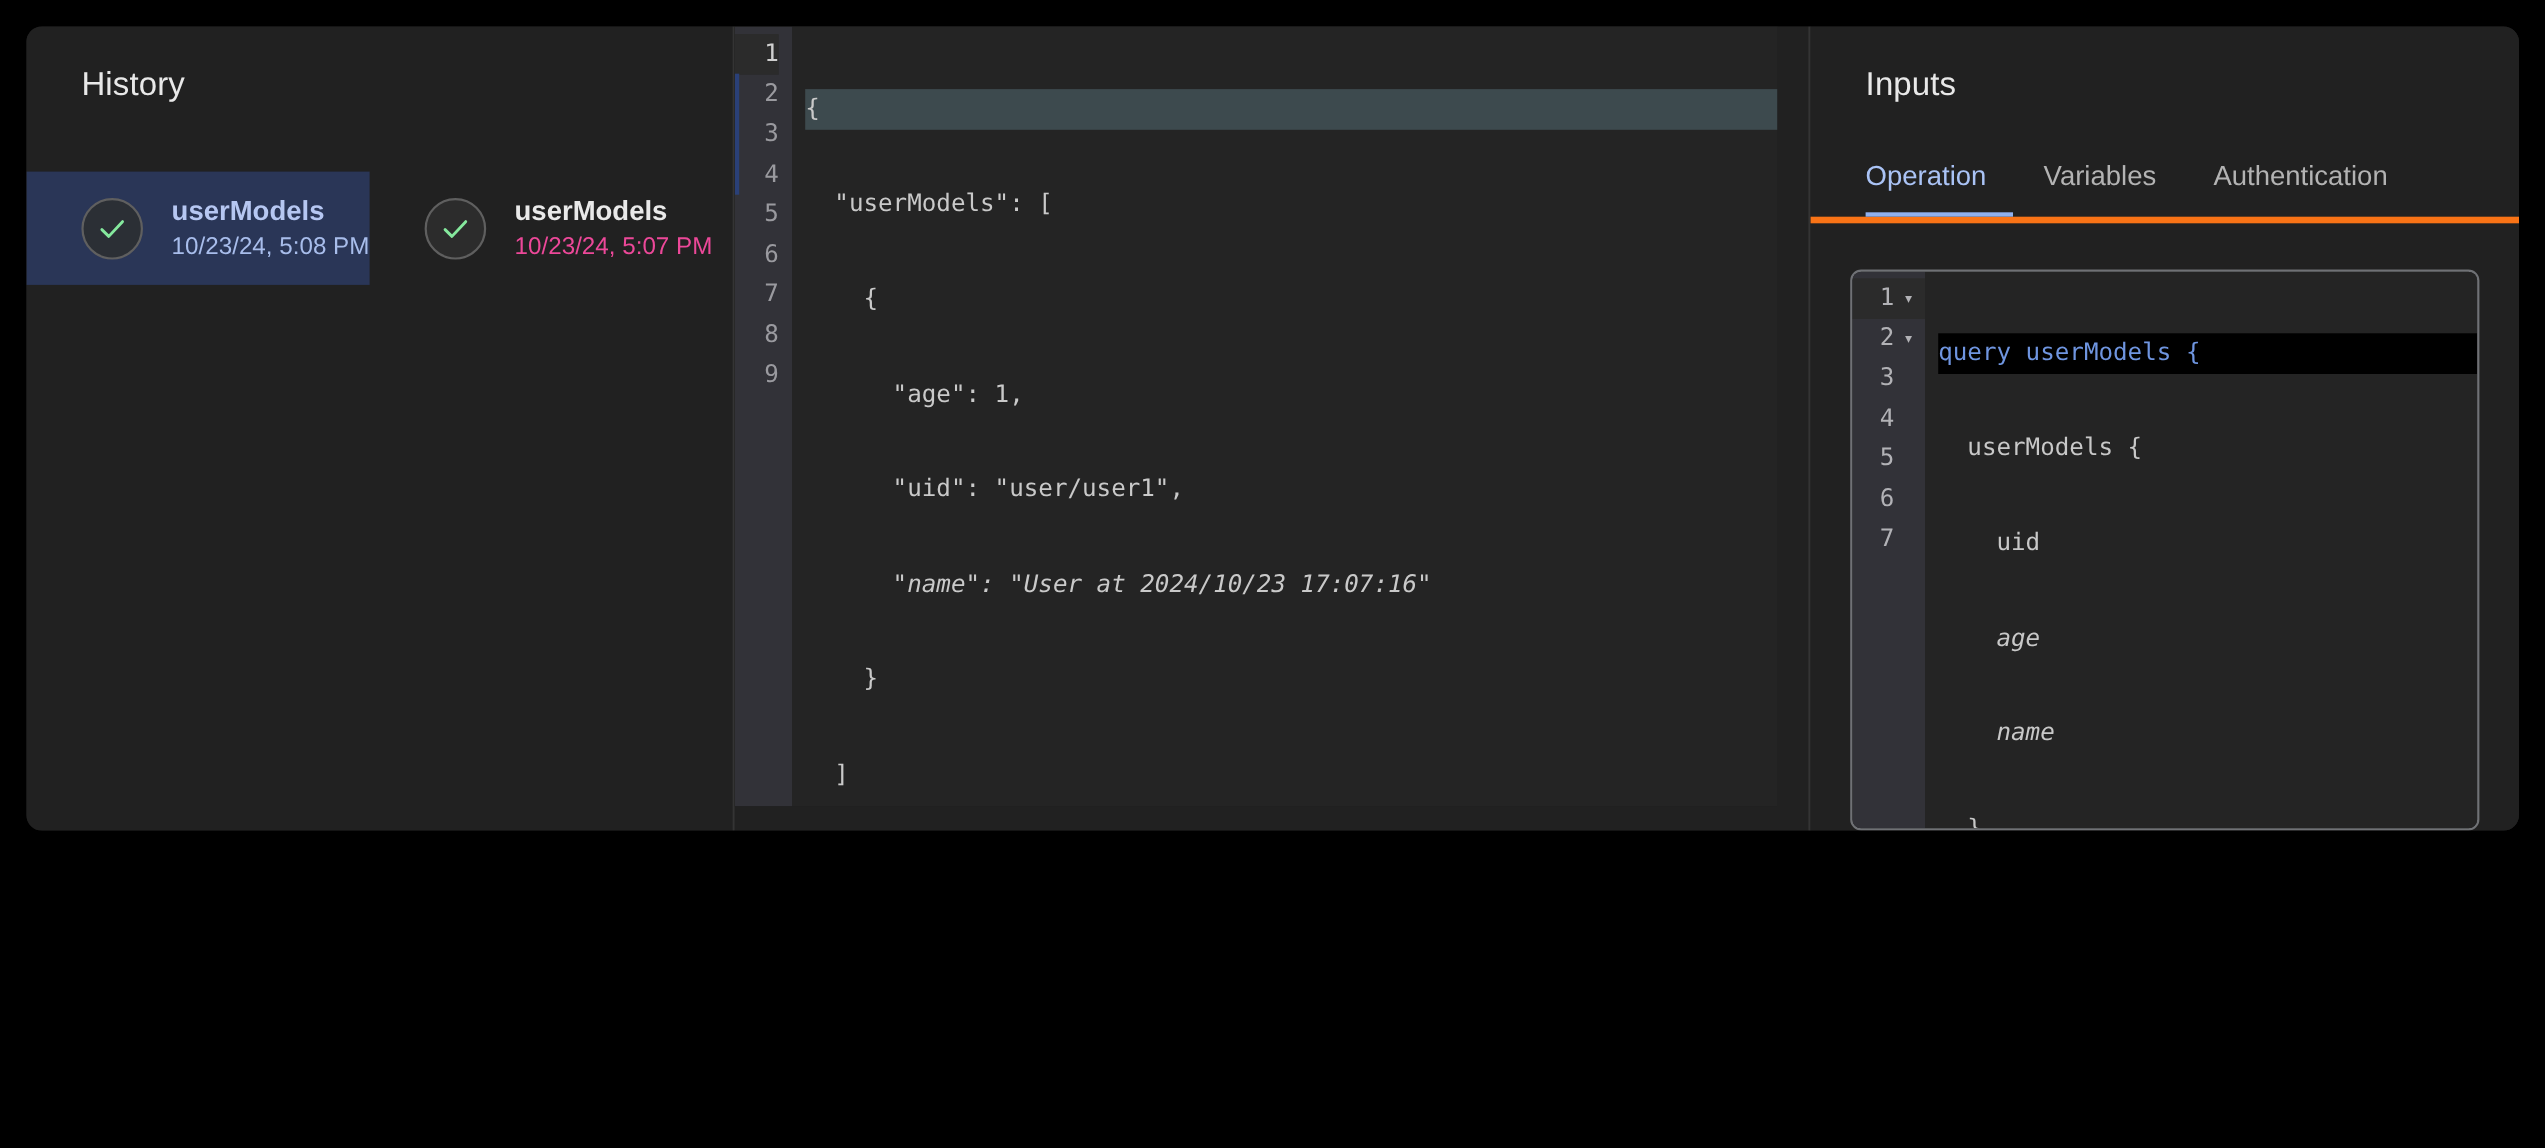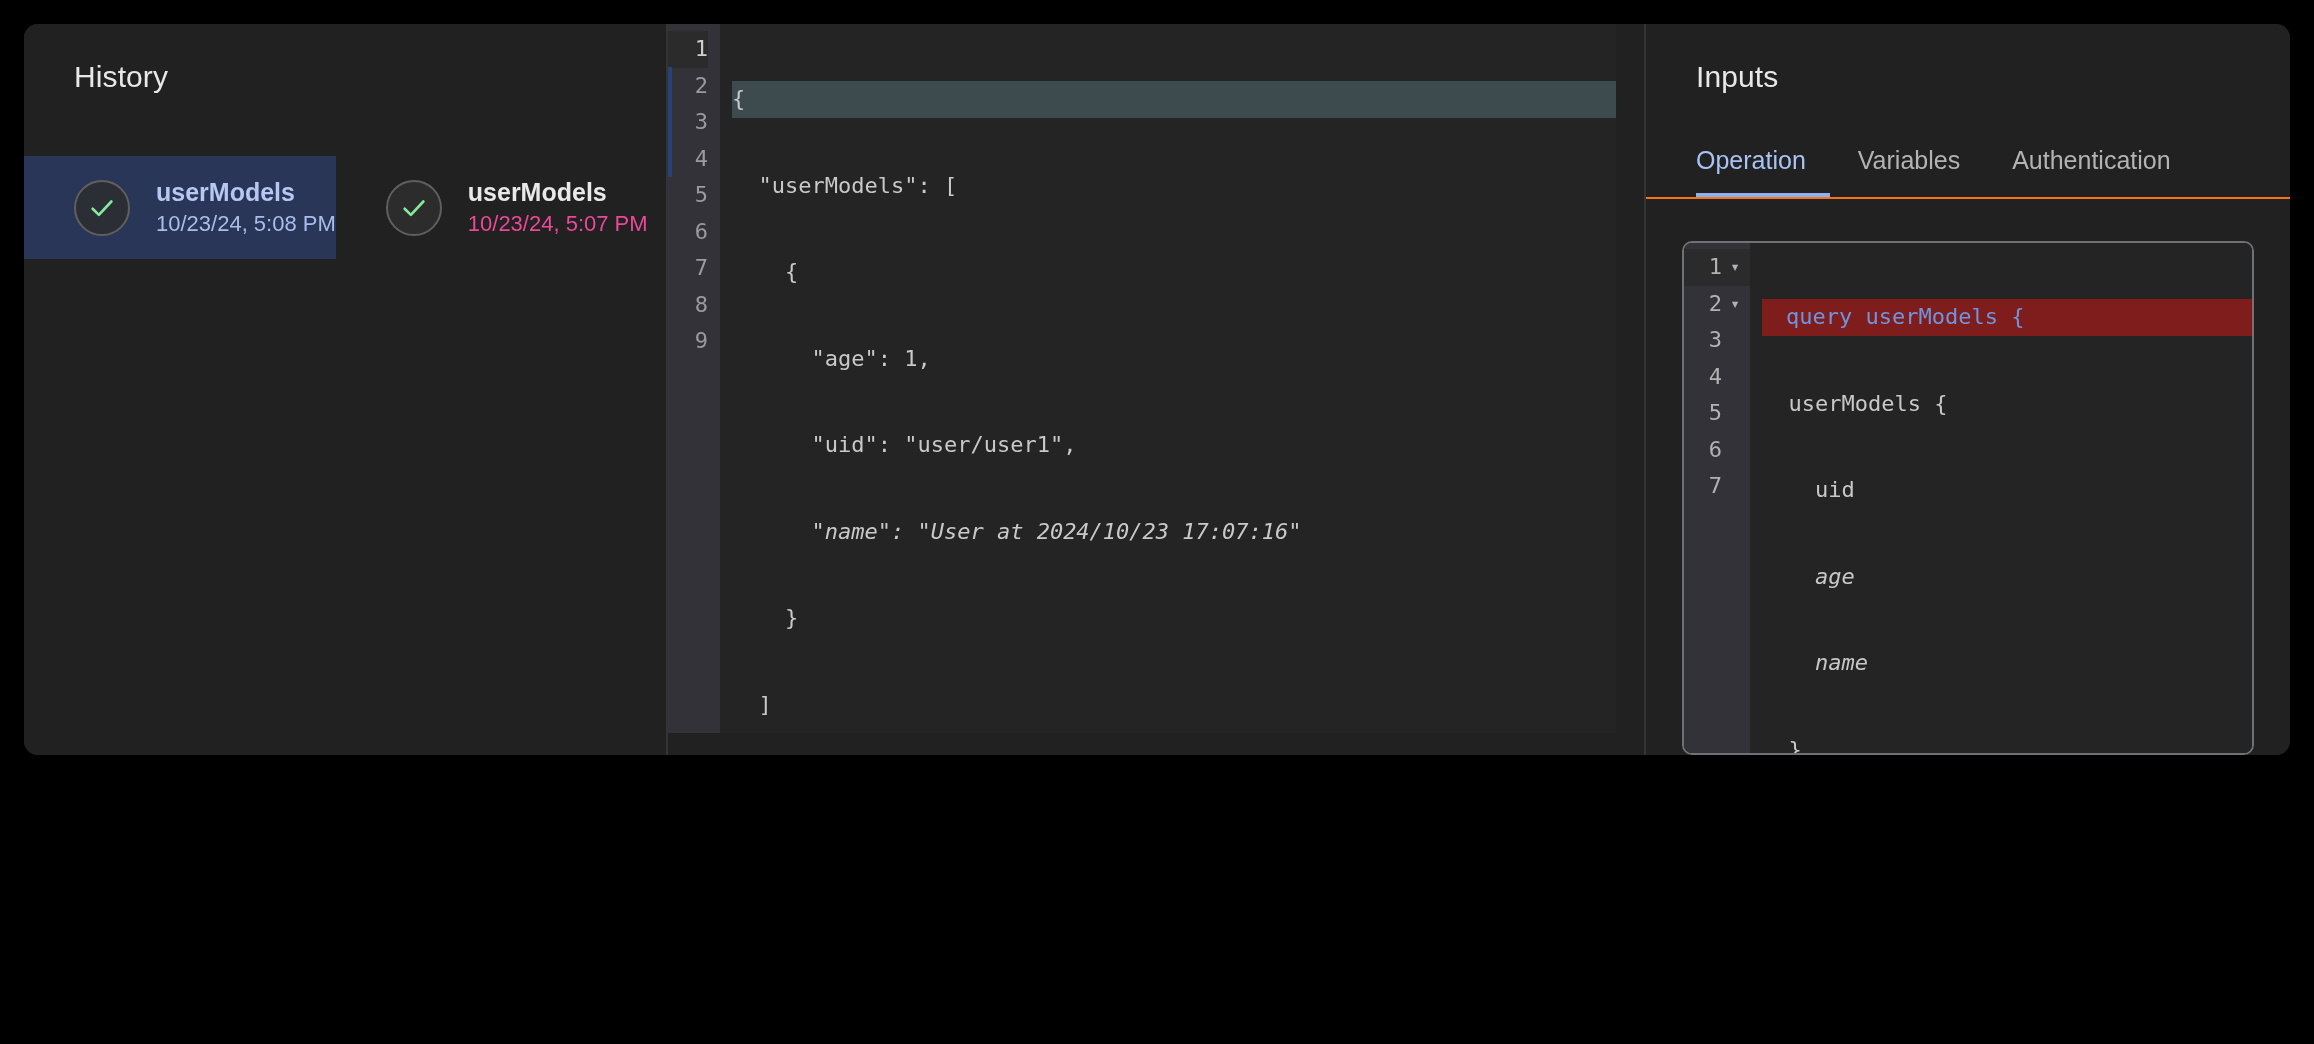--- a/index.html
+++ b/index.html
@@ -155,21 +155,21 @@
     display: flex;
     flex-direction: column;
     justify-content: flex-end;
   }
   .tabs {
     display: flex;
     align-items: flex-end;
     gap: 0;
     padding: 0 0 0 50px;
     margin-top: 52px;
-    border-bottom: 2px solid #f97316;
+    border-bottom: 6px solid #f97316;
   }
   .tab {
     color: #b3b3b3;
     font-size: 25px;
     padding: 0 24px 18px 0;
     margin-right: 28px;
     background: none;
     border: none;
     border-bottom: 4px solid transparent;
     font-family: "Liberation Sans", sans-serif;
@@ -219,21 +219,21 @@
     flex: 1 1 auto;
     font-family: "DejaVu Sans Mono", monospace;
     font-size: 22px;
     color: #c8c8c8;
     padding: 6px 0 0 12px;
     white-space: pre;
     background: #242424;
     overflow: hidden;
   }
   .q-code .qcline { height: 36.5px; line-height: 36.5px; }
-  .q-code .qcline.active { background: #7f1d1d; padding-left: 24px; }
+  .q-code .qcline.active { background: #000000; }
   .kw { color: #6f95e0; }
   .ital { font-style: italic; }
 </style>
 </head>
 <body>
 
 <div id="app">
 
   <div class="history-panel">
     <div class="panel-title">History</div>

